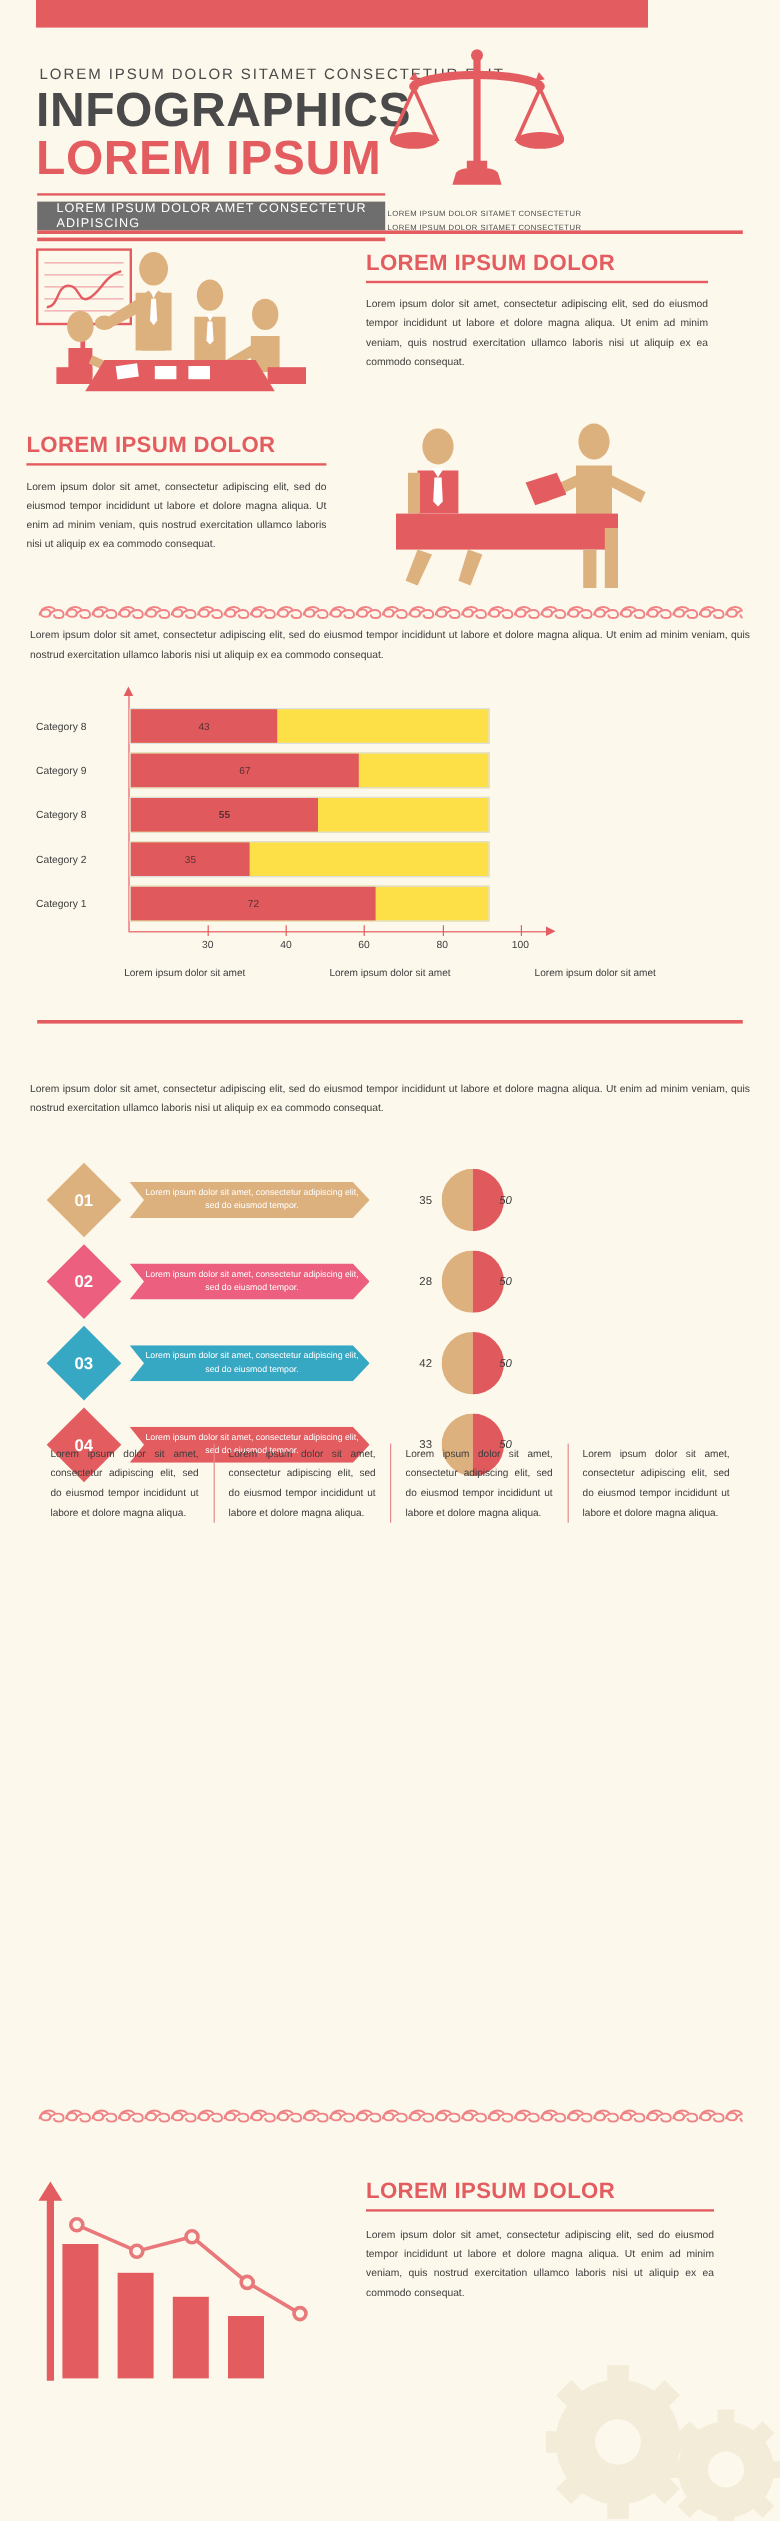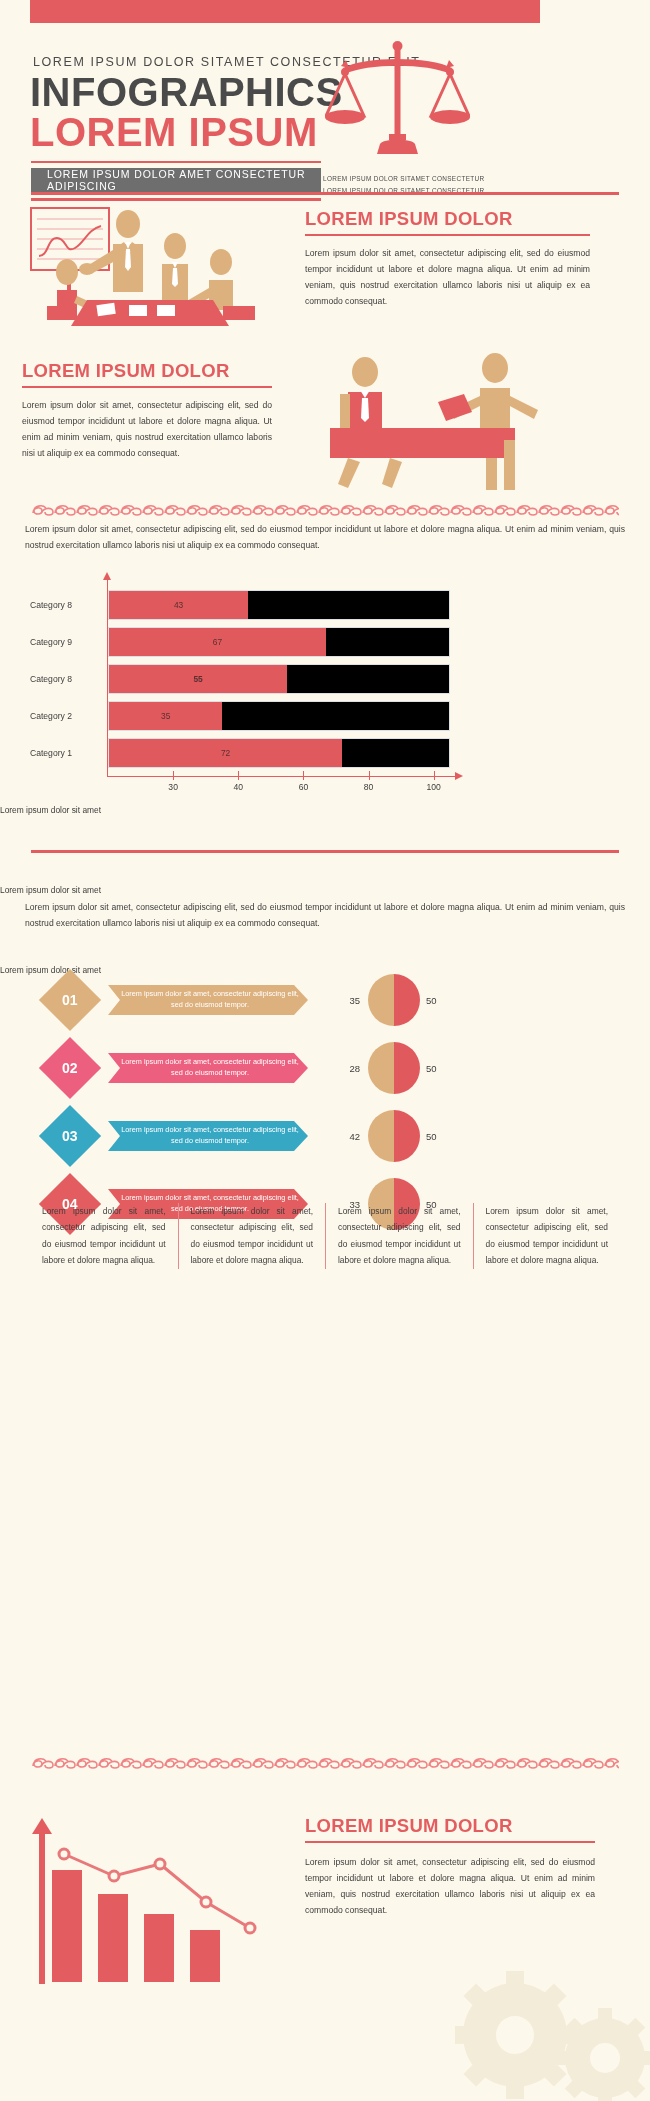--- a/index.html
+++ b/index.html
@@ -90,22 +90,22 @@
   .chart-sec { position: absolute; left: 0; top: 522px; width: 650px; }
   .chart-intro { position: absolute; left: 25px; top: 0; width: 600px; }
   .chart-wrap { position: absolute; left: 0; top: 68px; width: 650px; height: 200px; }
 
   .bar-row { position: relative; height: 30px; margin-bottom: 7px; }
   .bar-label {
     position: absolute; left: 0; width: 72px; text-align: right;
     font-size: 8.6px; color: #3d3d3d; line-height: 30px;
   }
   .bar-track {
-    position: absolute; left: 108px; width: 342px; height: 30px;
-    background: #000000; border: 1px solid #dcdfe3;
+    position: absolute; left: 108px; width: 300px; height: 30px;
+    background: #fde047; border: 1px solid #dcdfe3;
   }
   .bar-fill {
     position: absolute; left: 0; top: 0; height: 100%; background: #e0595d;
     display: flex; align-items: center; justify-content: center;
   }
   .bar-val { font-size: 8.4px; color: #5a3030; }
   .y-axis {
     position: absolute; left: 107px; top: -12px; width: 1px;
     height: 198px; background: #e35d60;
   }
@@ -118,21 +118,21 @@
   .x-arrow {
     position: absolute; left: 455px; top: 182px; width: 0; height: 0;
     border-top: 4.5px solid transparent; border-bottom: 4.5px solid transparent;
     border-left: 8px solid #e35d60;
   }
   .x-tick { position: absolute; top: 181px; width: 1px; height: 9px; background: #e35d60; }
   .x-ticklabel { position: absolute; top: 192px; font-size: 8.6px; color: #3d3d3d; transform: translateX(-50%); }
 
   .chart-captions {
     position: absolute; left: 0; top: 283px; width: 650px;
-    display: flex; justify-content: center; gap: 70px; flex-direction: column;
+    display: flex; justify-content: center; gap: 70px;
   }
   .chart-captions span { font-size: 8.4px; color: #3d3d3d; }
 
   
   .arrow-sec { position: absolute; left: 0; top: 900px; width: 650px; }
   .arrow-intro { position: absolute; left: 25px; top: 0; width: 600px; }
   .arrow-rows { position: absolute; left: 0; top: 68px; width: 650px; }
   .arrow-row { position: relative; height: 68px; }
   .diamond {
     position: absolute; left: 48px; top: 10px; width: 44px; height: 44px;
@@ -150,23 +150,23 @@
     display: flex; align-items: center; justify-content: center;
     color: #fff; font-size: 7.3px; line-height: 1.5; text-align: center;
   }
   .metric-left {
     position: absolute; left: 330px; top: 17px; width: 30px; height: 30px;
     display: flex; align-items: center; justify-content: flex-end;
     font-size: 9.5px; color: #3d3d3d;
   }
   .halfpie { position: absolute; left: 368px; top: 6px; width: 52px; height: 52px; }
   .metric-right {
-    position: absolute; left: 426px; top: 17px; width: 34px; height: 30px;
+    position: absolute; left: 416px; top: 17px; width: 34px; height: 30px;
     display: flex; align-items: center;
-    font-size: 9.5px; color: #3d3d3d;
+    font-size: 9.5px; color: #3d3d3d; font-style: italic;
   }
 
   
   .cols { position: absolute; left: 30px; top: 1203px; width: 590px; display: flex; }
   .col {
     width: 147.5px; padding: 0 12px;
     font-size: 8.4px; line-height: 1.95; color: #3d3d3d; text-align: justify;
   }
   .col + .col { border-left: 1px solid #e58a8c; }
 

